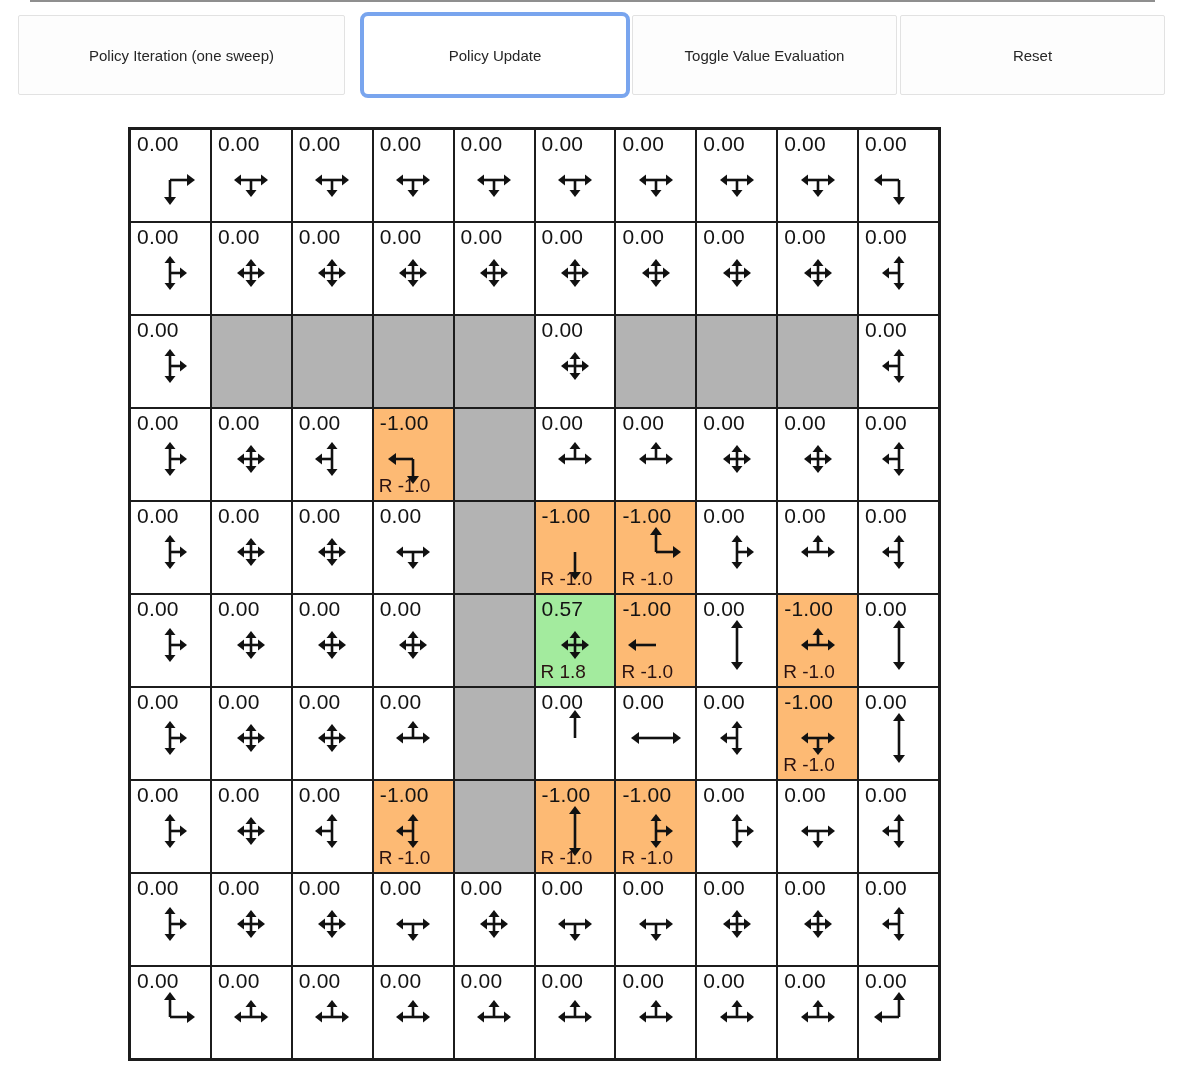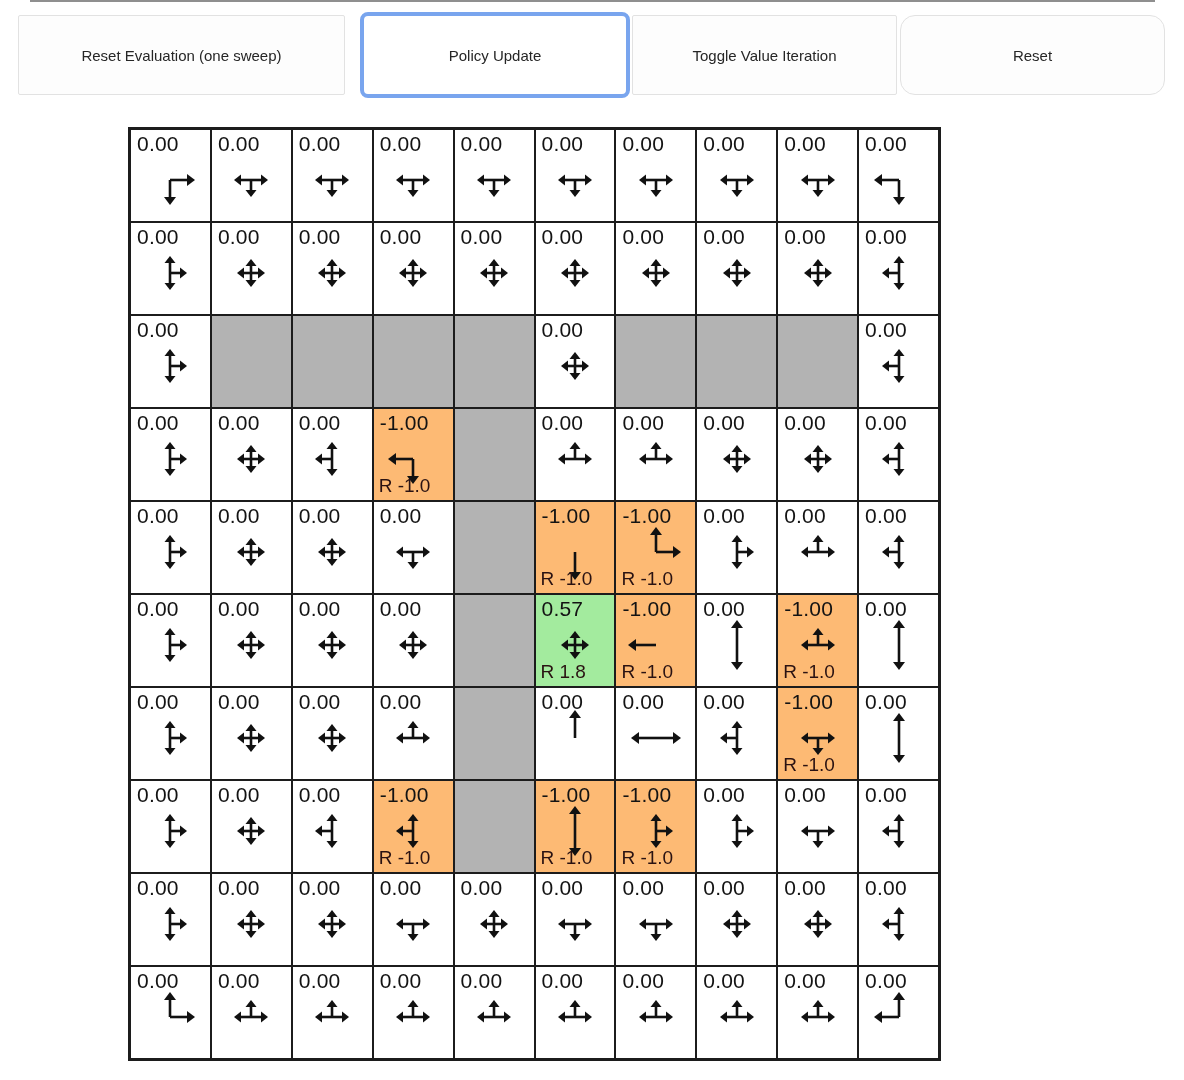--- a/index.html
+++ b/index.html
@@ -8,43 +8,43 @@
   .top-rule { position: absolute; top: 0; left: 30px; width: 1125px; height: 2px; background: #8f8f8f; }
 
   .toolbar { position: absolute; top: 13px; left: 18px; width: 1148px; height: 84px;
     display: flex; align-items: center; }
   .tb-btn { height: 80px; background: #fdfdfd; border: 1px solid #e2e2e2;
     font-family: "Liberation Sans", sans-serif; font-size: 15px; color: #262626;
     cursor: pointer; border-radius: 2px; }
   .tb-btn.w1 { width: 327px; margin-right: 15px; }
   .tb-btn.w2 { width: 270px; margin-right: 2px; }
   .tb-btn.w3 { width: 265px; margin-right: 3px; }
-  .tb-btn.w4 { width: 265px; border-radius: 15px; }
+  .tb-btn.w4 { width: 265px; }
   .tb-btn.selected { border: 4px solid #79a5ee; border-radius: 8px; height: 86px; background: #ffffff; }
 
   .grid-wrap { position: absolute; top: 127px; left: 128px; width: 813px;
     border: 2px solid #1c1c1c; display: grid;
     grid-template-columns: repeat(10, 1fr); grid-auto-rows: 93px; background: #ffffff; }
   .cell { position: relative; border: 1px solid #1c1c1c; background: #ffffff; overflow: visible; }
   .cell.wall { background: #b3b3b3; }
   .cell.negative { background: #fdba74; }
   .cell.positive { background: #a3eb9e; }
   .cell .val { position: absolute; top: 2px; left: 6px; font-size: 21px; color: #131313; letter-spacing: 0.2px; }
   .cell .reward { position: absolute; bottom: 3px; left: 5px; font-size: 19px; color: #2a1212; }
   .cell svg { position: absolute; left: 50%; top: 55%; transform: translate(-50%, -50%); overflow: visible; }
 </style>
 </head>
 <body>
 
 <div class="top-rule"></div>
 
 <div class="toolbar">
-  <button class="tb-btn w1">Reset Evaluation (one sweep)</button>
+  <button class="tb-btn w1">Policy Iteration (one sweep)</button>
   <button class="tb-btn w2 selected">Policy Update</button>
-  <button class="tb-btn w3">Toggle Value Iteration</button>
+  <button class="tb-btn w3">Toggle Value Evaluation</button>
   <button class="tb-btn w4">Reset</button>
 </div>
 
 <div class="grid-wrap">
     <div class="cell">
       <span class="val">0.00</span>
       <svg width="64" height="64" viewBox="-32 -32 64 64">
         <line x1="0" y1="0" x2="0" y2="17" stroke="#111111" stroke-width="2.6"></line>
         <polygon points="0,25 -6,17 6,17" fill="#111111"></polygon>
         <line x1="0" y1="0" x2="17" y2="0" stroke="#111111" stroke-width="2.6"></line>

